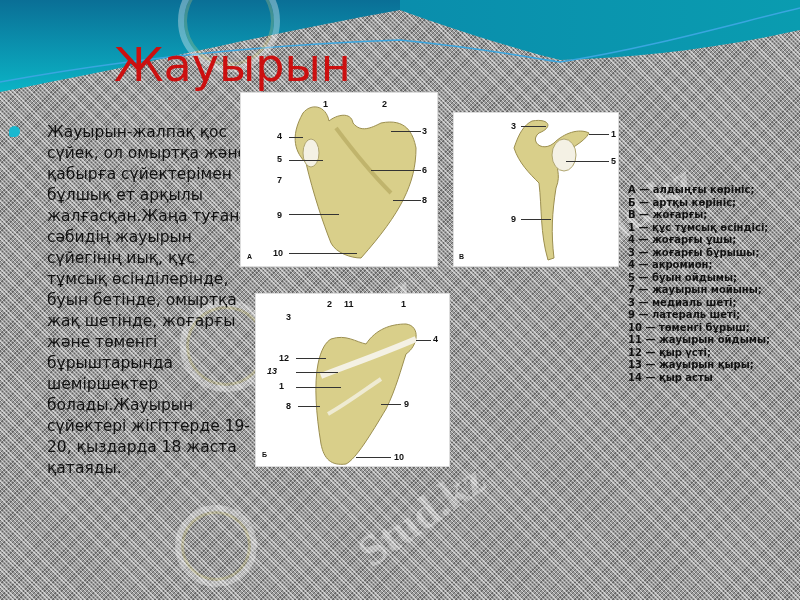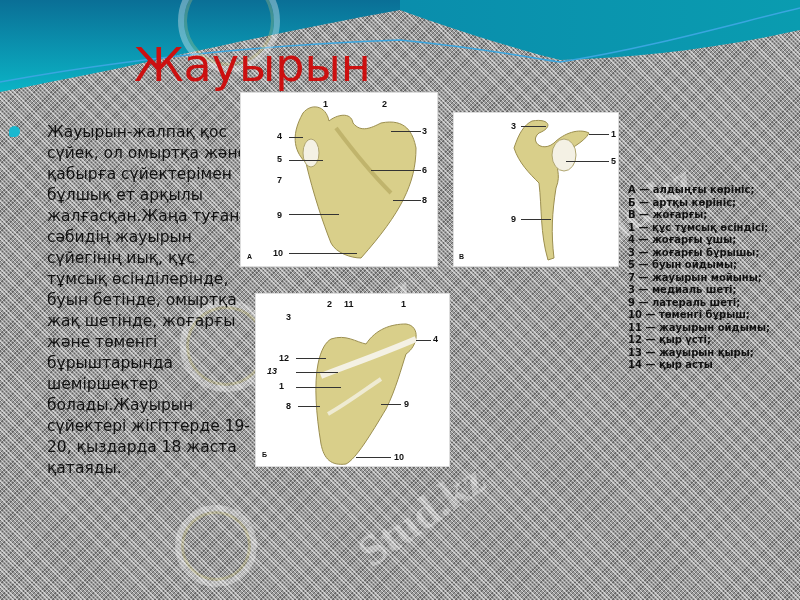--- a/index.html
+++ b/index.html
@@ -19,21 +19,20 @@
   }
   .watermark-text {
     position: absolute; color: rgba(255,255,255,0.35);
     font-family: "Liberation Serif", serif; font-size: 44px; font-weight: bold;
     transform: rotate(-35deg); white-space: nowrap; pointer-events: none;
   }
   .title {
     position: absolute; left: 114px; top: 38px;
     font-size: 46px; color: #cc1010; font-family: "DejaVu Sans", sans-serif;
     letter-spacing: 0px;
-    margin-left: 20px;
   }
   .body-text {
     position: absolute; left: 30px; top: 122px; width: 210px;
     font-family: "DejaVu Sans", sans-serif; font-size: 15.5px; line-height: 21px;
     color: #111;
     padding-left: 17px;
   }
   .bullet {
     position: absolute; left: 9px; top: 126px; width: 11px; height: 11px;
     background: #18b8d0; border-radius: 50% 50% 50% 20%;
@@ -153,20 +152,21 @@
   <div class="callout-line" style="left:160px;top:46px;width:15px;"></div>
 </div>
 
 <div class="legend">
   <div>А — алдыңғы көрініс;</div>
   <div>Б — артқы көрініс;</div>
   <div>В — жоғарғы;</div>
   <div>1 — құс тұмсық өсіндісі;</div>
   <div>4 — жоғарғы ұшы;</div>
   <div>3 — жоғарғы бұрышы;</div>
+  <div>4 — акромион;</div>
   <div>5 — буын ойдымы;</div>
   <div>7 — жауырын мойыны;</div>
   <div>3 — медиаль шеті;</div>
   <div>9 — латераль шеті;</div>
   <div>10 — төменгі бұрыш;</div>
   <div>11 — жауырын ойдымы;</div>
   <div>12 — қыр үсті;</div>
   <div>13 — жауырын қыры;</div>
   <div>14 — қыр асты</div>
 </div>

